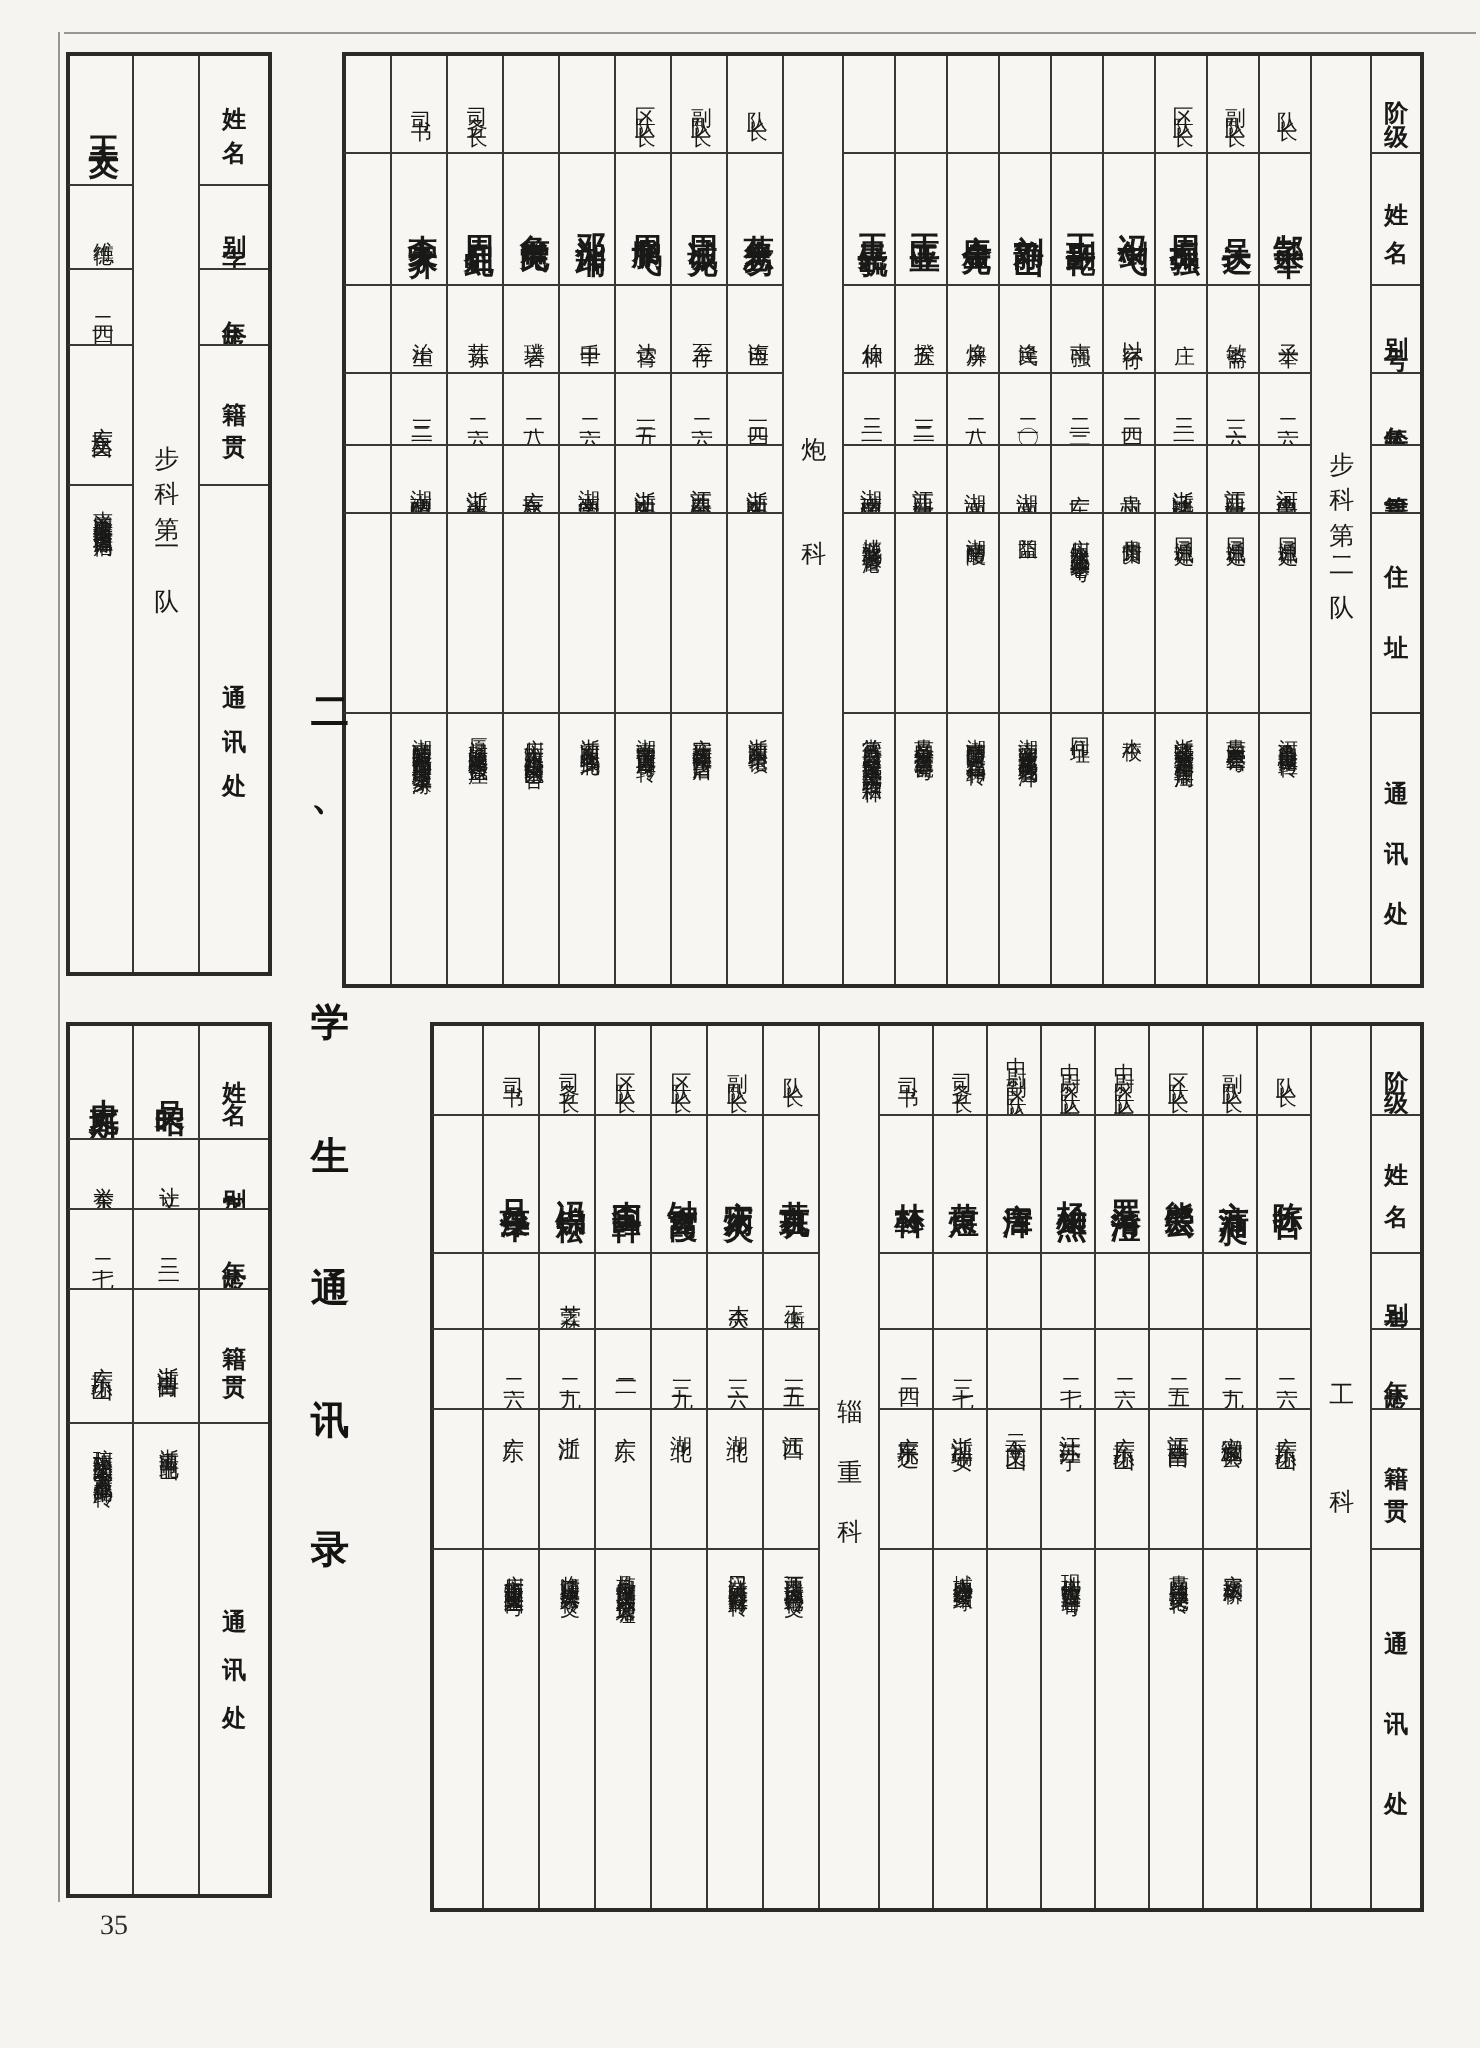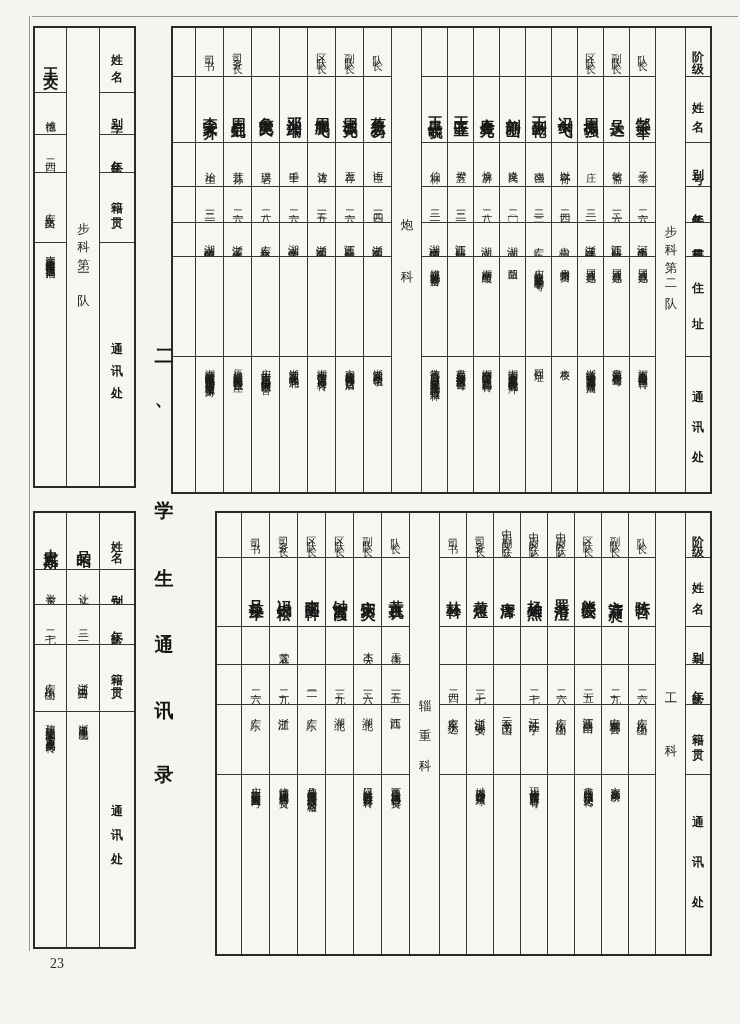--- a/index.html
+++ b/index.html
@@ -946,14 +946,14 @@
           <span class="vtxt">广东琼山</span>
         </div>
         <div class="cell b-cell b-contact rc-contact">
           <span class="vtxt">琼州琼山第十八区会文市万成丰邮局转</span>
         </div>
       </div>
     </div>
 
   <div id="center-title">二、学生通讯录</div>
 
-  <div id="page-number">23</div>
+  <div id="page-number">35</div>
 </div>
 
 </body></html>

